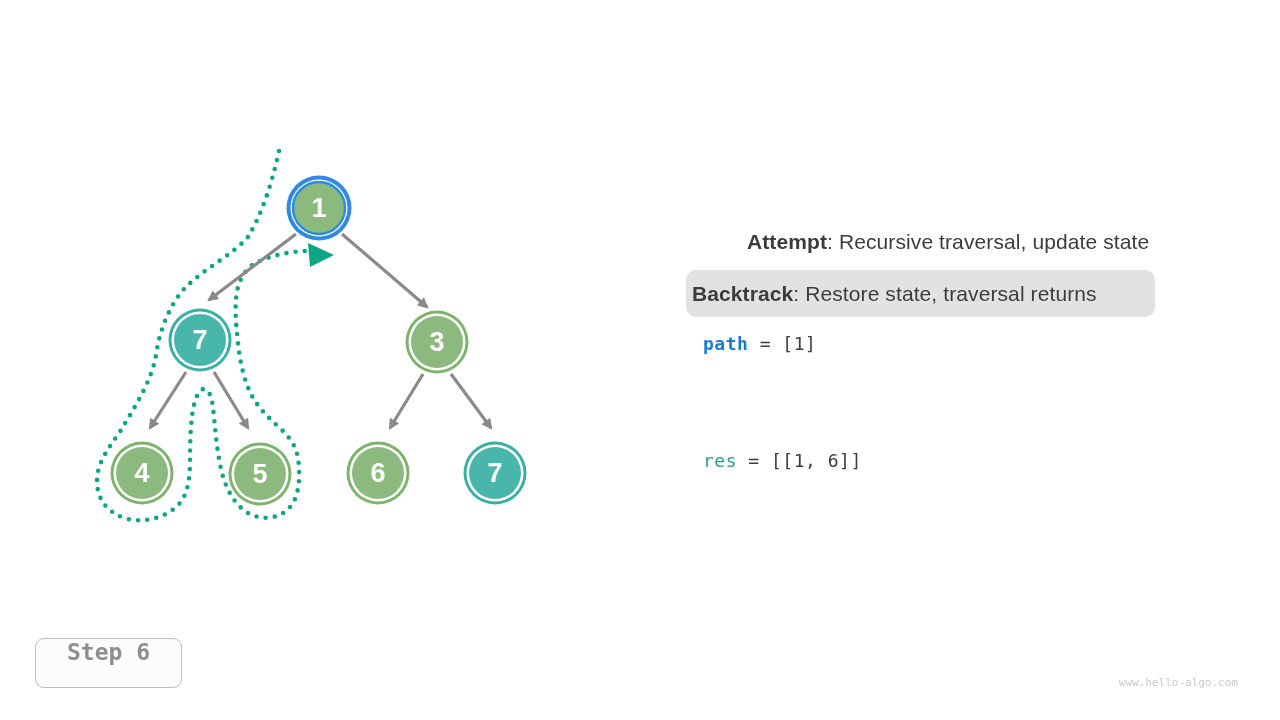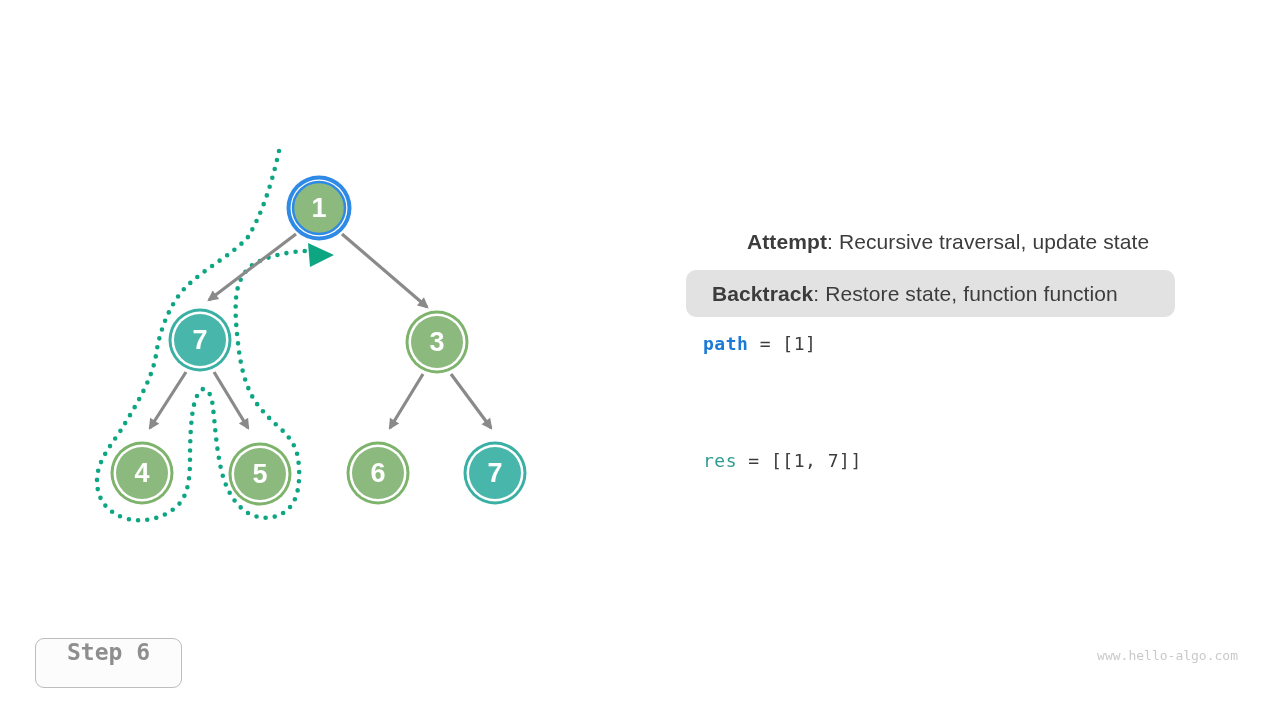--- a/index.html
+++ b/index.html
@@ -27,43 +27,43 @@
     font-family:"Liberation Sans", sans-serif; text-anchor:middle;
   }
   .attempt-line {
     position:absolute; left:703px; top:230px;
     font-size:21px; color:var(--text_dark); letter-spacing:0.1px;margin-left:44px;
   }
   .b { font-weight:bold; }
   .backtrack-chip {
     position:absolute; left:686px; top:270px; width:463px; height:47px;
     background:var(--chip_bg); border-radius:10px;
-    display:flex; align-items:center; padding-left:26px;
+    display:flex; align-items:center; padding-left:6px;
     font-size:21px; color:var(--text_dark); letter-spacing:0.1px;
   }
   .code-line {
     position:absolute; left:703px;
     font-family:"DejaVu Sans Mono", monospace; font-size:18px;
     color:var(--text_dark); white-space:pre; letter-spacing:0.5px;
   }
   .path-line { top:333px; }
   .res-line  { top:450px; }
   .kw-path { color:var(--path_blue); font-weight:bold; }
   .kw-res  { color:var(--res_teal);  font-weight:normal; }
   .step-badge {
     position:absolute; left:35px; top:638px; width:147px; height:50px;
     border:1.5px solid var(--step_border); border-radius:9px;
     background:var(--step_bg); box-sizing:border-box;
     display:flex; align-items:flex-start; justify-content:center;
     font-family:"DejaVu Sans Mono", monospace; font-size:23px; font-weight:bold;
     color:var(--step_text); white-space:pre;
   }
   .watermark {
-    position:absolute; right:42px; top:648px;
-    font-family:"DejaVu Sans Mono", monospace; font-size:13px;
+    position:absolute; right:42px; top:676px;
+    font-family:"DejaVu Sans Mono", monospace; font-size:11px;
     color:var(--watermark_gray);
   }
 </style>
 </head>
 <body>
 
 <div class="container">
 
   <svg class="tree" width="640" height="560" viewBox="0 0 640 560">
     <defs>
@@ -145,24 +145,24 @@
         <circle class="gap" r="28.5"></circle>
       <circle class="fill-teal" r="26"></circle>
       <text class="node-label" dy="0.35em">7</text>
     </g>
   </svg>
 
   <div class="attempt-line"><span class="b">Attempt</span><span>: Recursive traversal, update state</span></div>
 
   <div class="backtrack-chip">
       <span class="b">Backtrack</span>
-      <span>: Restore state, function function</span>
+      <span>: Restore state, traversal returns</span>
     </div>
 
   <div class="code-line path-line"><span class="kw-path">path</span><span> = [1]</span></div>
 
-  <div class="code-line res-line"><span class="kw-res">res</span><span> = [[1, 7]]</span></div>
+  <div class="code-line res-line"><span class="kw-res">res</span><span> = [[1, 6]]</span></div>
 
   <div class="step-badge"><span>Step 6</span></div>
 
   <div class="watermark">www.hello-algo.com</div>
 
 </div>
 
 </body></html>

